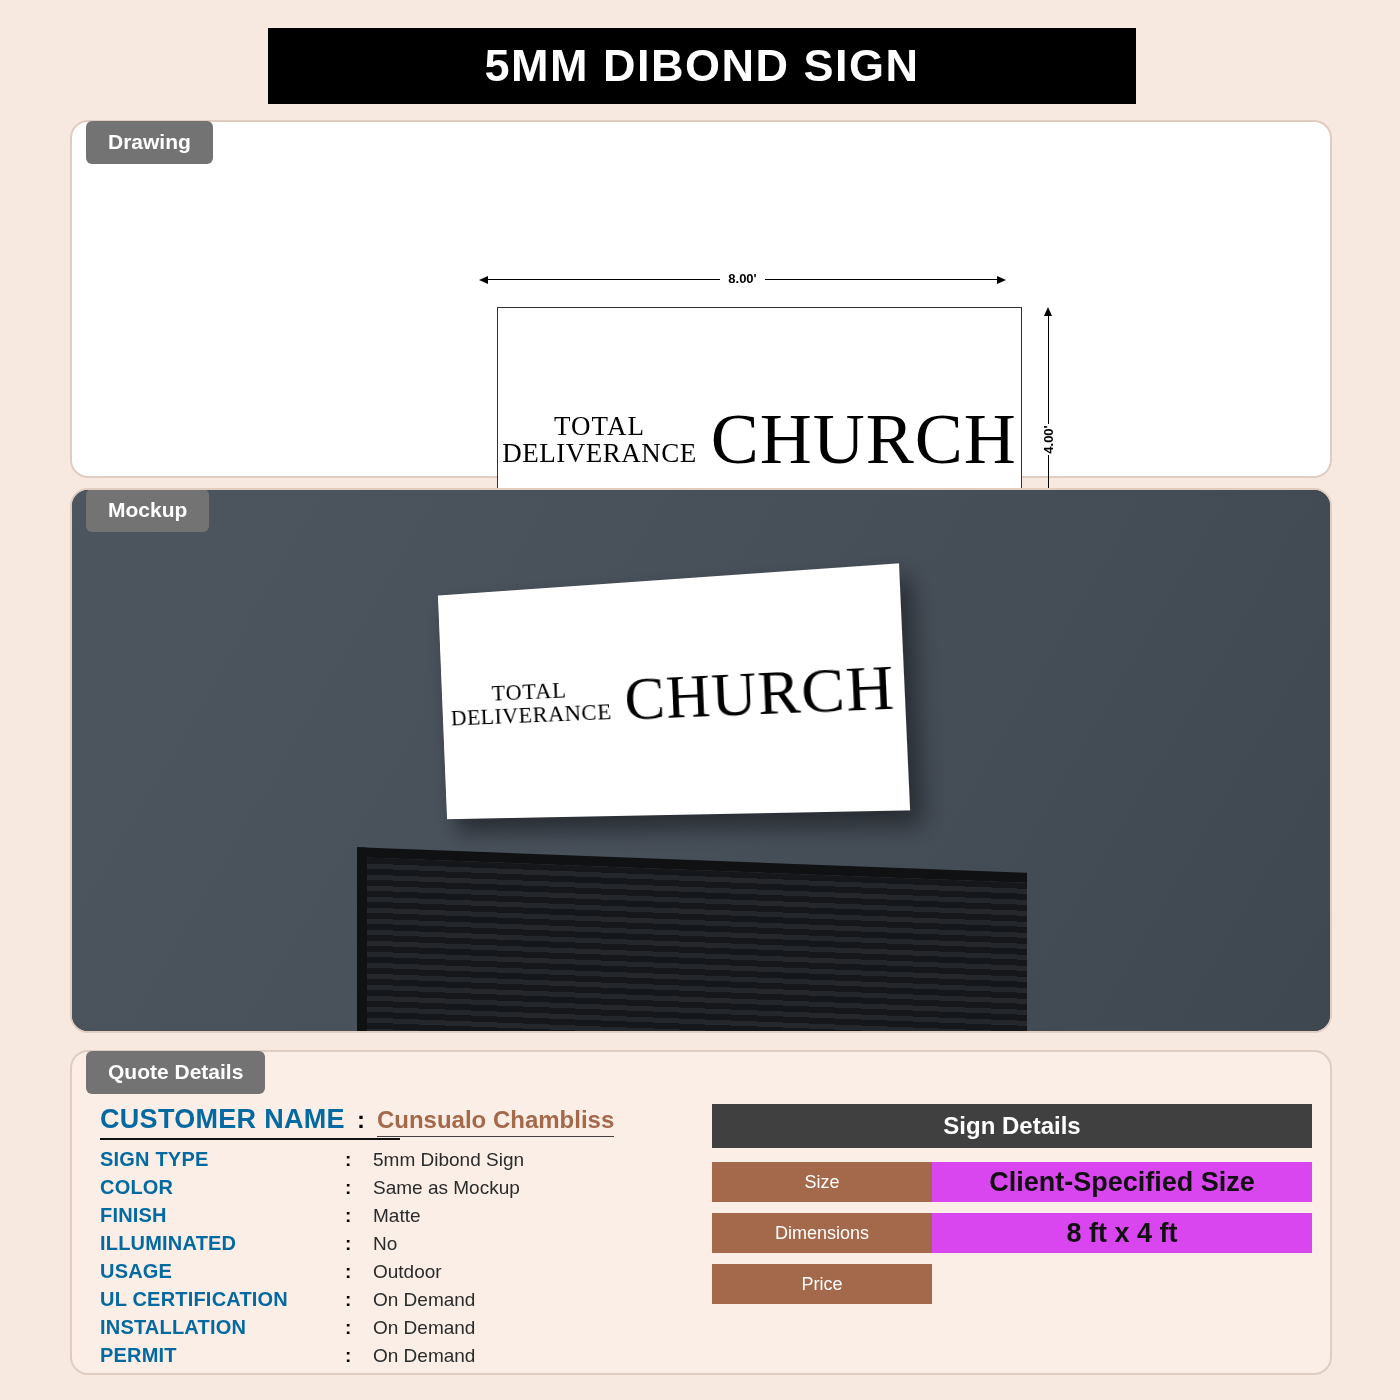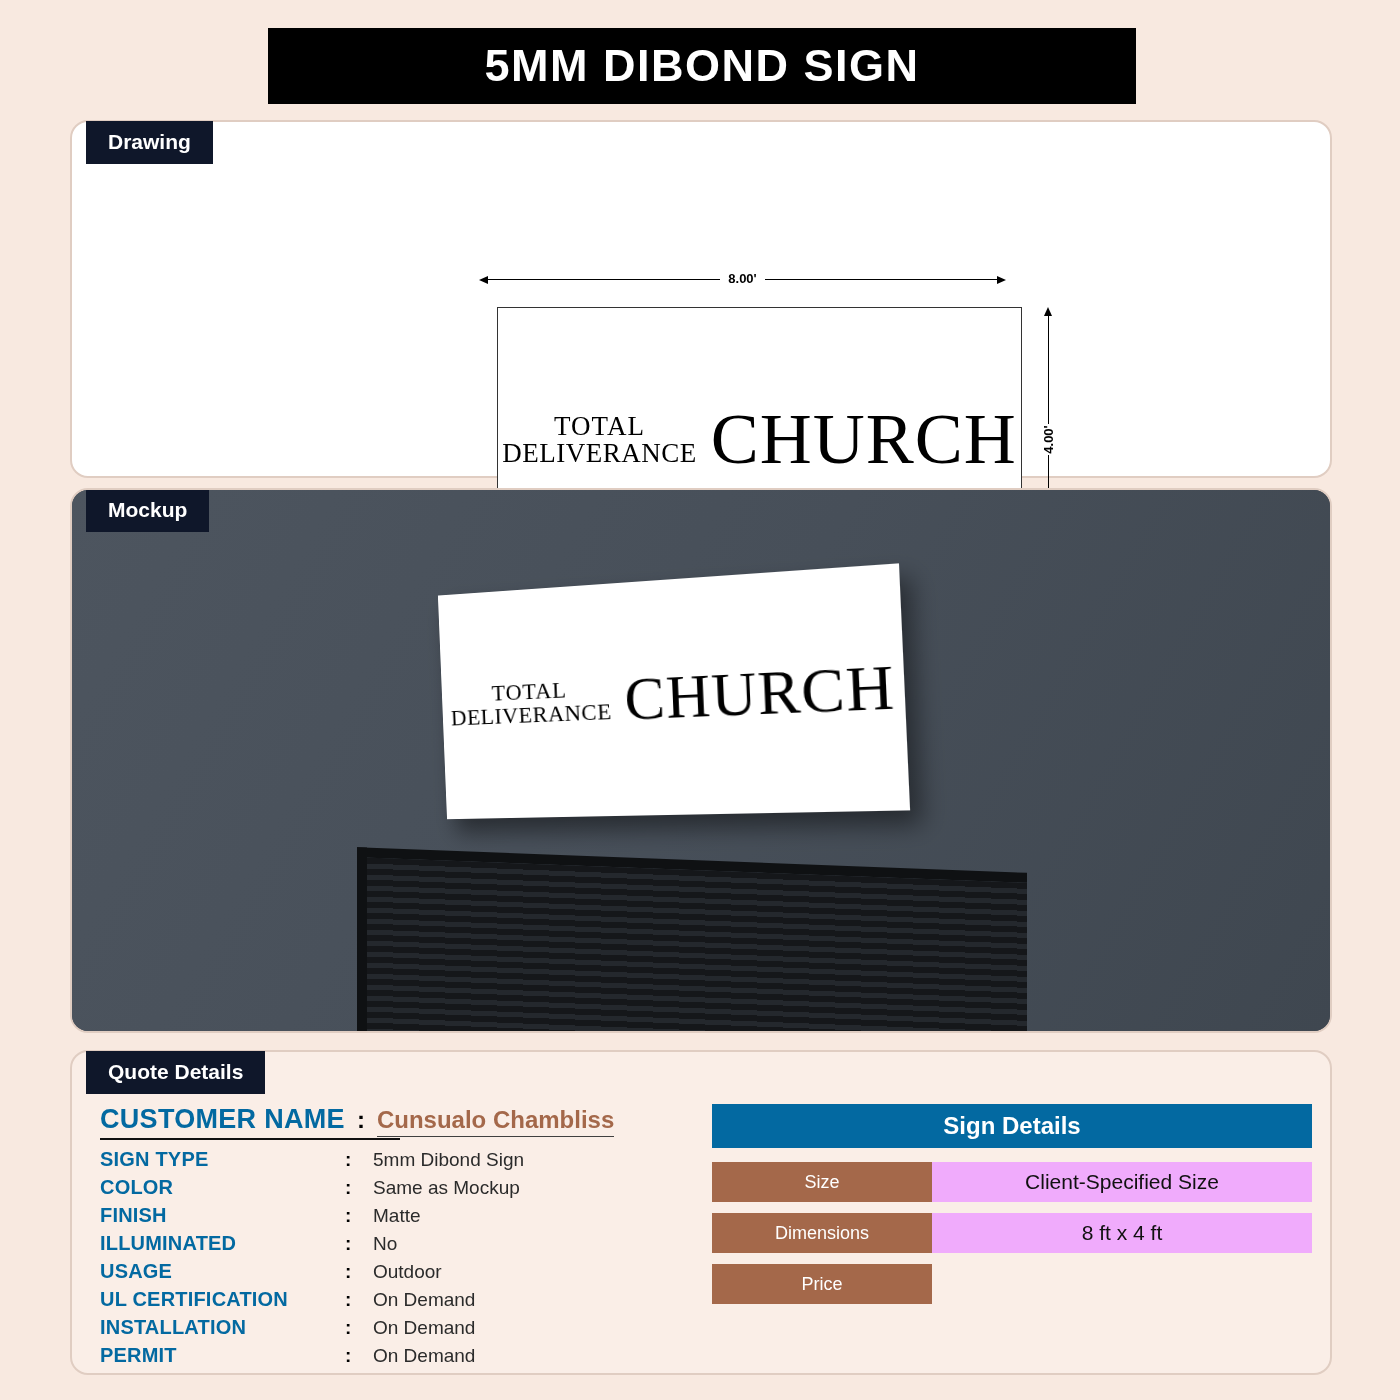--- a/index.html
+++ b/index.html
@@ -29,26 +29,26 @@
   
   .panel {
     position: absolute;
     border: 2px solid #e0cdc2;
     border-radius: 18px;
     background: #fff;
   }
   .panel-tab {
     position: absolute;
     top: -1px; left: 14px;
-    background: #0f172a;
+    background: #737373;
     color: #fff;
     font-size: 21px;
     font-weight: bold;
     padding: 9px 22px 10px 22px;
-    border-radius: 0;
+    border-radius: 6px;
   }
 
   #drawing-panel { left: 70px; top: 120px; width: 1262px; height: 358px; }
   #mockup-panel  { left: 70px; top: 488px; width: 1262px; height: 545px;
                    background: #4a525c; overflow: hidden; }
   #quote-panel   { left: 70px; top: 1050px; width: 1262px; height: 325px;
                    background: #faeee7; }
 
   
   .dim-top {
@@ -142,39 +142,39 @@
   }
 
   .spec-list { position: absolute; left: 28px; top: 96px; width: 600px; }
   .spec-row { display: flex; align-items: baseline; margin-bottom: 5px; }
   .spec-name { width: 245px; font-size: 20px; font-weight: bold; color: #0369a1; letter-spacing: 0.2px; }
   .spec-colon { width: 28px; font-size: 19px; font-weight: bold; }
   .spec-val { font-size: 19px; color: #2b2b2b; }
 
   .sd-header {
     position: absolute; left: 640px; top: 52px; width: 600px; height: 44px;
-    background: #0369a1; color: #fff;
+    background: #404040; color: #fff;
     display: flex; align-items: center; justify-content: center;
     font-size: 24px; font-weight: bold;
   }
   .sd-row {
     position: absolute; left: 640px; width: 600px; height: 40px; display: flex;
   }
   .sd-row.r1 { top: 110px; }
   .sd-row.r2 { top: 161px; }
   .sd-row.r3 { top: 212px; }
   .sd-key {
     width: 220px; background: #a4684a; color: #fff;
     display: flex; align-items: center; justify-content: center;
     font-size: 18px; font-weight: normal;
   }
   .sd-val {
-    flex: 1; background: #f0abfc; color: #111;
-    display: flex; align-items: center; justify-content: center;
-    font-size: 21px; font-weight: normal;
+    flex: 1; background: #d946ef; color: #111;
+    display: flex; align-items: center; justify-content: center;
+    font-size: 27px; font-weight: bold;
   }
 </style>
 </head>
 <body>
 
 <div class="title-bar">
   <span>5MM DIBOND SIGN</span>
 </div>
 
 <div class="panel" id="drawing-panel">

